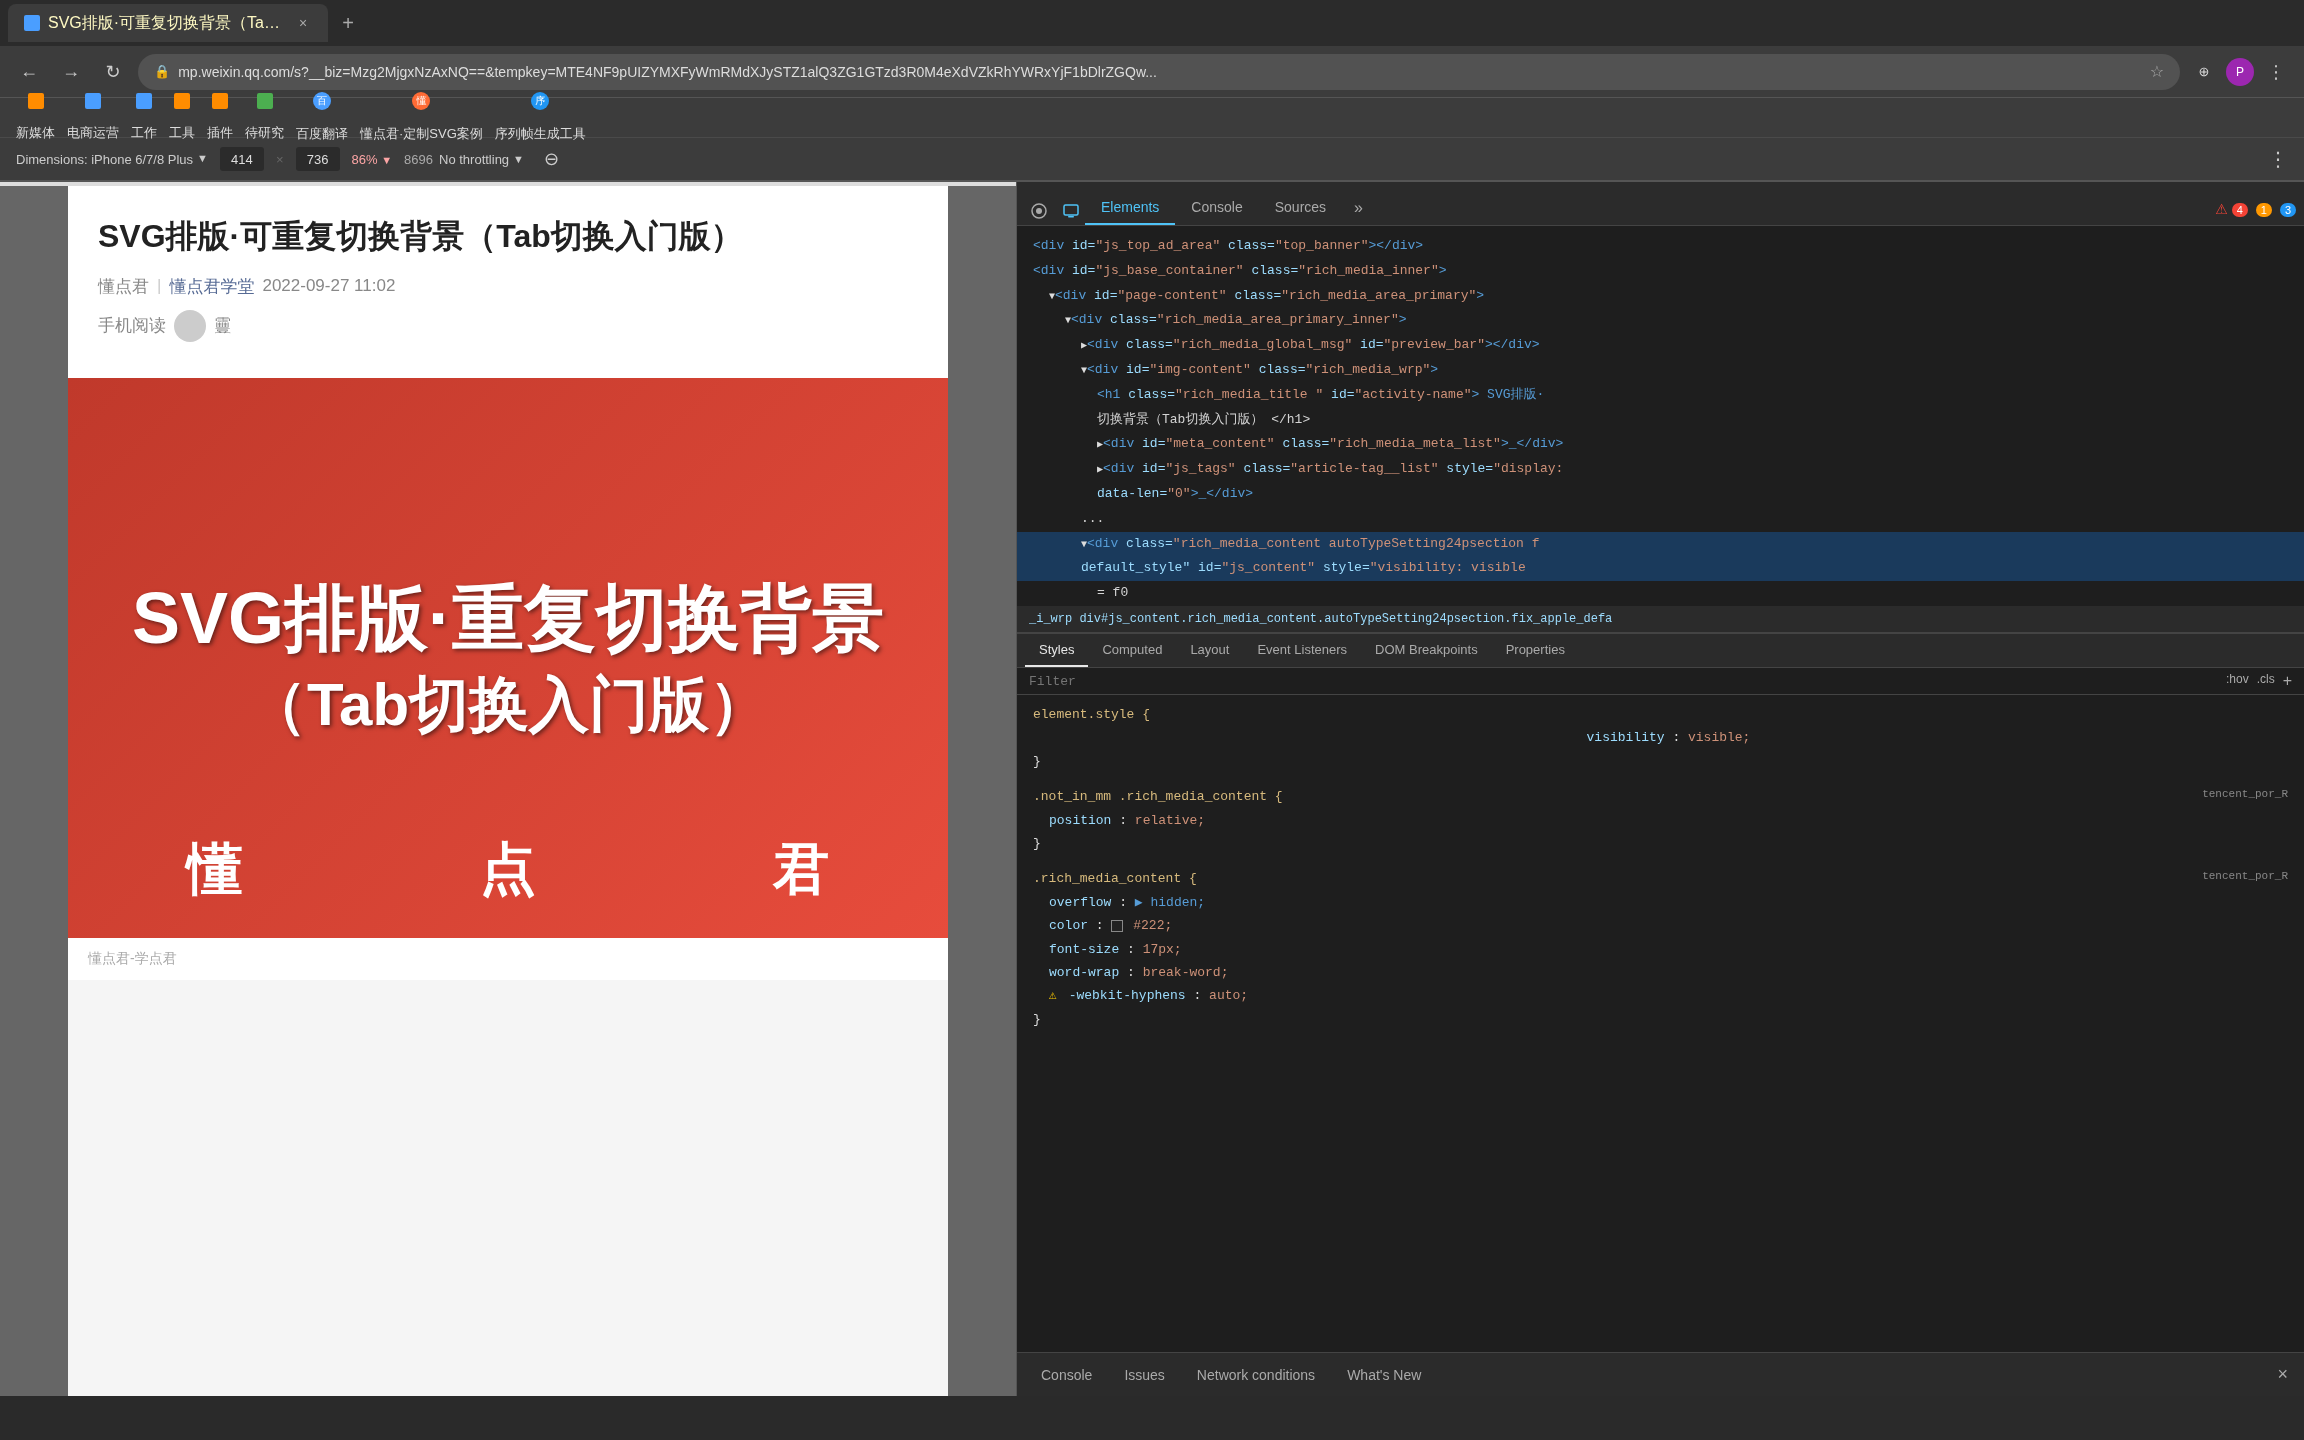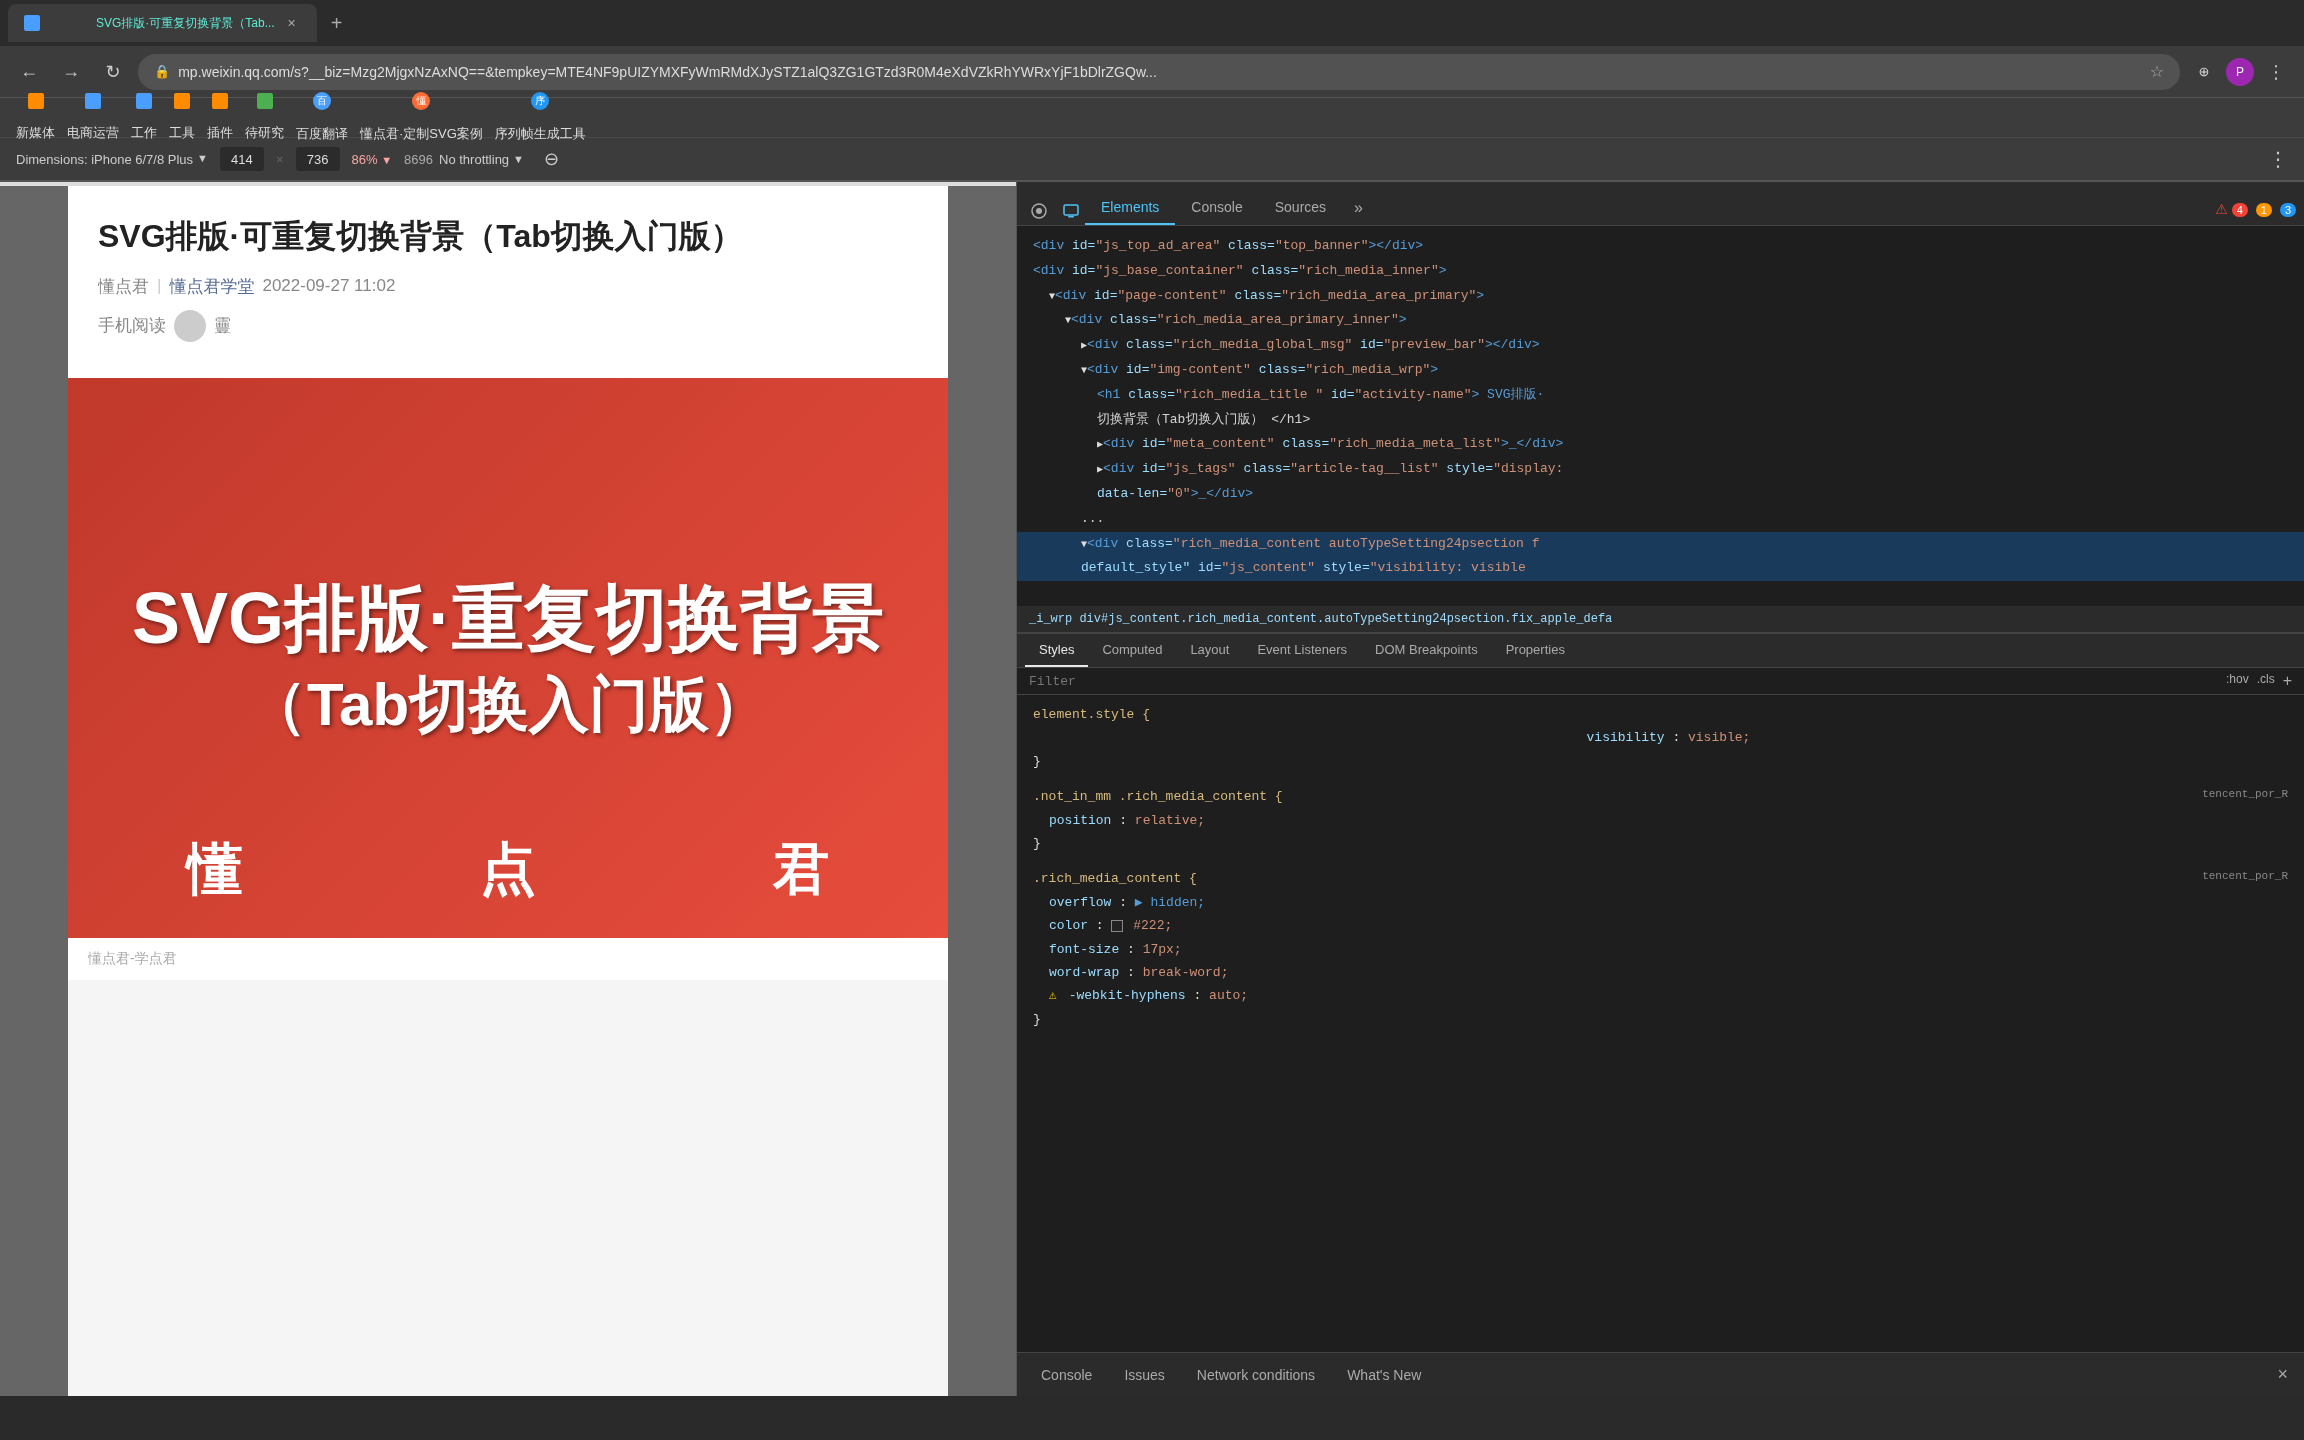--- a/index.html
+++ b/index.html
@@ -1,21 +1,21 @@
 <!DOCTYPE html>
 <html><head>
   <meta charset="utf-8">
   <style>
     * { box-sizing: border-box; margin: 0; padding: 0; }
     body { font-family: -apple-system, BlinkMacSystemFont, 'Segoe UI', sans-serif; background: #2a2a2a; width: 2304px; height: 1440px; overflow: hidden; font-size: 14px; }
     .tab-bar { display: flex; align-items: center; background: #2b2b2b; height: 46px; padding: 0 8px; gap: 4px; }
     .tab { display: flex; align-items: center; background: #3c3c3c; border-radius: 8px 8px 0 0; padding: 0 16px; height: 38px; min-width: 280px; max-width: 320px; gap: 8px; color: #e8e8e8; font-size: 15px; }
     .tab.active { background: #3c3c3c; }
     .tab-favicon { width: 16px; height: 16px; background: #4a9eff; border-radius: 2px; }
-    .tab-title { flex: 1; overflow: hidden; text-overflow: ellipsis; white-space: nowrap; font-size: 12px; color: #5eead4; margin-left: 48px; }
+    .tab-title { flex: 1; overflow: hidden; text-overflow: ellipsis; white-space: nowrap; font-size: 16px; color: #fef9c3; }
     .tab-close { width: 18px; height: 18px; border-radius: 50%; display: flex; align-items: center; justify-content: center; cursor: pointer; color: #aaa; font-size: 14px; }
     .new-tab { width: 32px; height: 32px; border-radius: 50%; display: flex; align-items: center; justify-content: center; color: #aaa; font-size: 20px; cursor: pointer; }
 
     .nav-bar { display: flex; align-items: center; background: #3c3c3c; height: 52px; padding: 0 12px; gap: 8px; border-bottom: 1px solid #555; }
     .nav-btn { width: 34px; height: 34px; border-radius: 50%; display: flex; align-items: center; justify-content: center; color: #ccc; font-size: 18px; cursor: pointer; }
     .address-bar { flex: 1; background: #525252; border-radius: 24px; height: 36px; display: flex; align-items: center; padding: 0 16px; gap: 8px; color: #ddd; font-size: 14px; }
     .lock-icon { color: #aaa; font-size: 13px; }
     .address-text { flex: 1; overflow: hidden; text-overflow: ellipsis; white-space: nowrap; color: #ddd; font-size: 14px; }
     .nav-actions { display: flex; align-items: center; gap: 6px; }
     .nav-action-btn { width: 32px; height: 32px; border-radius: 50%; display: flex; align-items: center; justify-content: center; color: #ccc; cursor: pointer; font-size: 16px; }
@@ -282,20 +282,21 @@
       <div class="dom-line" style="padding-left:64px;"><span class="triangle">▶</span><span class="dom-tag">&lt;div <span class="dom-attr-name">class=</span><span class="dom-attr-value">"rich_media_global_msg"</span> <span class="dom-attr-name">id=</span><span class="dom-attr-value">"preview_bar"</span>&gt;&lt;/div&gt;</span></div>
       <div class="dom-line" style="padding-left:64px;"><span class="triangle">▼</span><span class="dom-tag">&lt;div <span class="dom-attr-name">id=</span><span class="dom-attr-value">"img-content"</span> <span class="dom-attr-name">class=</span><span class="dom-attr-value">"rich_media_wrp"</span>&gt;</span></div>
       <div class="dom-line" style="padding-left:80px;"><span class="dom-tag">&lt;h1 <span class="dom-attr-name">class=</span><span class="dom-attr-value">"rich_media_title "</span> <span class="dom-attr-name">id=</span><span class="dom-attr-value">"activity-name"</span>&gt; SVG排版·</span></div>
       <div class="dom-line" style="padding-left:80px;"><span class="dom-text">切换背景（Tab切换入门版） &lt;/h1&gt;</span></div>
       <div class="dom-line" style="padding-left:80px;"><span class="triangle">▶</span><span class="dom-tag">&lt;div <span class="dom-attr-name">id=</span><span class="dom-attr-value">"meta_content"</span> <span class="dom-attr-name">class=</span><span class="dom-attr-value">"rich_media_meta_list"</span>&gt;_&lt;/div&gt;</span></div>
       <div class="dom-line" style="padding-left:80px;"><span class="triangle">▶</span><span class="dom-tag">&lt;div <span class="dom-attr-name">id=</span><span class="dom-attr-value">"js_tags"</span> <span class="dom-attr-name">class=</span><span class="dom-attr-value">"article-tag__list"</span> <span class="dom-attr-name">style=</span><span class="dom-attr-value">"display:</span></span></div>
       <div class="dom-line" style="padding-left:80px;"><span class="dom-tag"><span class="dom-attr-name">data-len=</span><span class="dom-attr-value">"0"</span>&gt;_&lt;/div&gt;</span></div>
       <div class="dom-line" style="padding-left:64px;"><span class="dom-text">...</span></div>
       <div class="dom-line selected" style="padding-left:64px;"><span class="triangle">▼</span><span class="dom-tag">&lt;div <span class="dom-attr-name">class=</span><span class="dom-attr-value">"rich_media_content autoTypeSetting24psection f</span></span></div>
       <div class="dom-line selected" style="padding-left:64px;"><span class="dom-tag"><span class="dom-attr-name">default_style"</span> <span class="dom-attr-name">id=</span><span class="dom-attr-value">"js_content"</span> <span class="dom-attr-name">style=</span><span class="dom-attr-value">"visibility: visible</span></span></div>
+      <div class="dom-line" style="padding-left:80px;"><span class="dom-text">= f0</span></div>
       <div class="dom-line" style="padding-left:80px;"></div>
 
     </div>
 
     <div class="styles-breadcrumb">_i_wrp  div#js_content.rich_media_content.autoTypeSetting24psection.fix_apple_defa</div>
 
     <div class="styles-area" style="flex:1; display:flex; flex-direction:column;">
       <div class="styles-tabs">
         <div class="styles-tab active">Styles</div>
         <div class="styles-tab">Computed</div>

